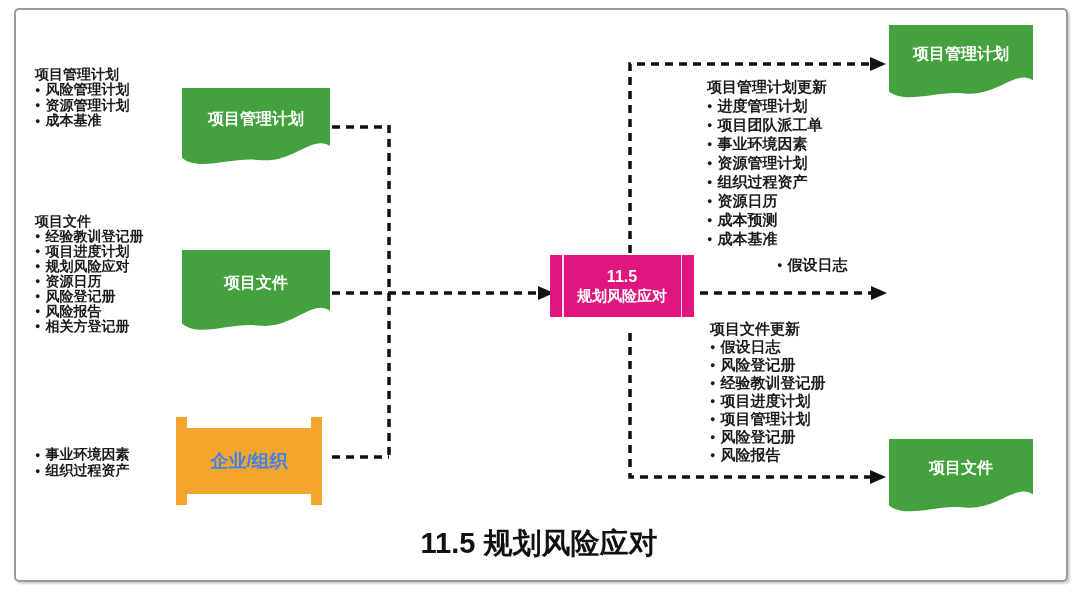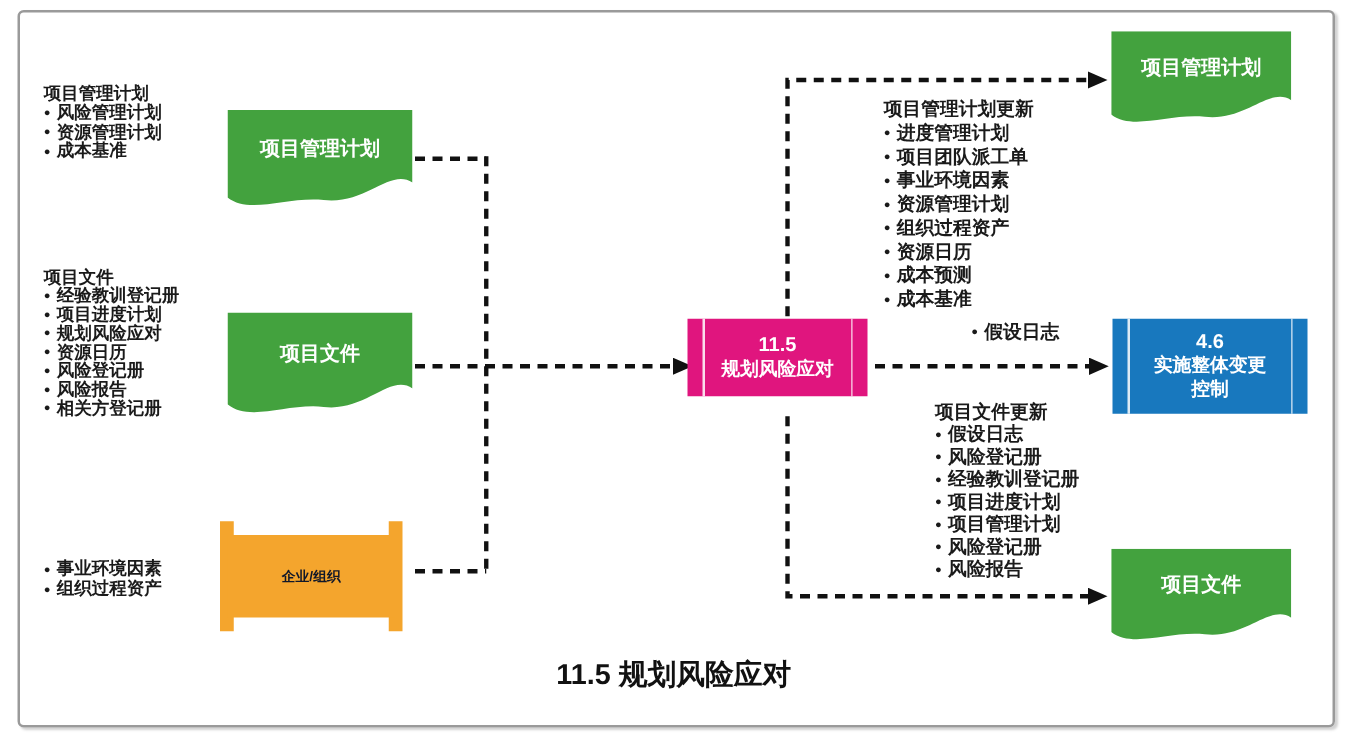--- a/index.html
+++ b/index.html
@@ -35,24 +35,24 @@
   .edge.l { left:12px; } .edge.r { right:12px; }
   .proc-num  { font-size:16px; line-height:1.25; }
   .proc-name { font-size:15px; line-height:1.25; white-space:pre-line; }
 
   .org { position:absolute; }
   .org-bar  { position:absolute; top:0; bottom:0; width:11px; background:var(--orange); }
   .org-bar.l { left:0; } .org-bar.r { right:0; }
   .org-body { position:absolute; left:6px; right:6px; top:11px; bottom:11px; background:var(--orange); }
   .org-label { position:absolute; left:0; right:0; top:0; bottom:0;
                display:flex; align-items:center; justify-content:center;
-               color:#0f172a; font-weight:700; font-size:11px; }
+               color:#3b82f6; font-weight:700; font-size:18px; }
 
   .title { position:absolute; left:14px; width:1050px; top:524px; text-align:center;
-           font-size:23px; font-weight:700; color:#111; }
+           font-size:29px; font-weight:700; color:#111; }
 </style>
 </head>
 <body>
 
 <div class="stage">
 
   <div class="frame"></div>
 
   <svg class="connectors" viewBox="0 0 1080 595">
     <defs>
@@ -194,21 +194,21 @@
       </div>
   </div>
 
   <div class="txtlist fs15" style="left:777px; top:257px; --lh:16px">
     <div class="row">
         <span class="b">●</span>
         <span>假设日志</span>
       </div>
   </div>
 
-  <div class="txtlist fs15" style="left:748px; top:320px; --lh:18px">
+  <div class="txtlist fs15" style="left:710px; top:320px; --lh:18px">
     <div class="hdr">项目文件更新</div>
     <div class="row">
         <span class="b">●</span>
         <span>假设日志</span>
       </div>
     <div class="row">
         <span class="b">●</span>
         <span>风险登记册</span>
       </div>
     <div class="row">
@@ -233,29 +233,20 @@
       </div>
   </div>
 
   <div class="doc" style="left:889px; top:25px; width:144px; height:78px">
     <svg viewBox="0 0 150 82" preserveAspectRatio="none">
       <path class="shape-fill" d="M0 0 H150 V58 C132 46 112 76 78 72 C48 69 18 84 0 70 Z"></path>
     </svg>
     <span class="doc-label">项目管理计划</span>
   </div>
 
-  <div class="proc blue" style="left:890px; top:255px; width:156px; height:76px">
-    <div class="edge l"></div>
-    <div class="edge r"></div>
-    <div>
-      <div class="proc-num">4.6</div>
-      <div class="proc-name">实施整体变更
-控制</div>
-    </div>
-  </div>
 
   <div class="doc" style="left:889px; top:439px; width:144px; height:78px">
     <svg viewBox="0 0 150 82" preserveAspectRatio="none">
       <path class="shape-fill" d="M0 0 H150 V58 C132 46 112 76 78 72 C48 69 18 84 0 70 Z"></path>
     </svg>
     <span class="doc-label">项目文件</span>
   </div>
 
   <div class="title">11.5 规划风险应对</div>
 

